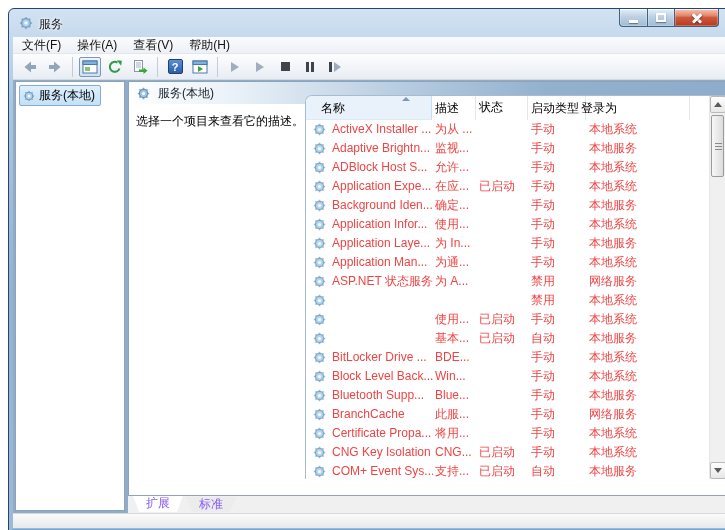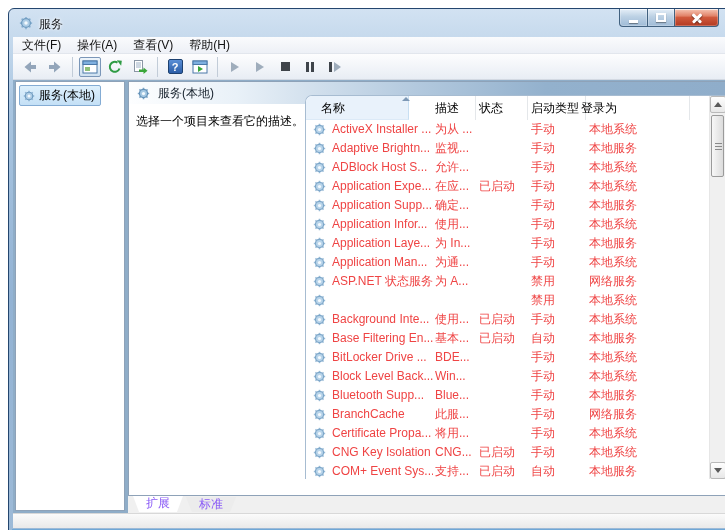--- a/index.html
+++ b/index.html
@@ -60,23 +60,23 @@
   .right-panel { position:absolute; left:115px; top:1px; width:598px; height:415px; background:#fff; border:1px solid #8ea2b8; overflow:hidden; }
   .banner { position:absolute; left:0; top:0; width:100%; height:22px;
             background:linear-gradient(90deg,#fdfeff 0%,#e9f1f8 18%,#b3c9de 48%,#93b1cd 70%,#8fadca 100%);
             display:flex; align-items:center; gap:8px; padding-left:8px; font-size:12px; color:#15202b; }
   .desc-hint { position:absolute; left:7px; top:31px; font-size:12px; color:#000; }
 
   .list-panel { position:absolute; left:176px; top:13px; right:0; bottom:16px; background:#fff;
                 border-left:1px solid #a7bcd1; border-top:1px solid #a7bcd1; border-top-left-radius:7px; overflow:hidden; }
   .hdr { position:absolute; left:0; top:0; right:16px; height:24px; font-size:12px; color:#000; }
   .hcell { position:absolute; top:0; height:24px; line-height:24px; border-right:1px solid #e4e7ea; padding-left:3px; white-space:nowrap; overflow:hidden; }
-  .hc-name  { left:0;   width:103px; padding-left:15px; background:#e9f2fb; border-right:1px solid #c8dff2; border-bottom:1px solid #dceaf7; }
+  .hc-name  { left:0;   width:126px; padding-left:15px; background:#e9f2fb; border-right:1px solid #c8dff2; border-bottom:1px solid #dceaf7; }
   .hc-desc  { left:126px; width:44px; }
-  .hc-stat  { left:170px; width:52px; }
+  .hc-stat  { left:170px; width:52px;font-family:Liberation Mono, monospace; }
   .hc-start { left:222px; width:58px; }
   .hc-logon { left:272px; width:112px; }
   .sort-arrow { position:absolute; left:96px; top:1px; width:0; height:0;
                 border-left:4px solid transparent; border-right:4px solid transparent; border-bottom:4px solid #7d98b5; }
 
   .rows { position:absolute; left:0; top:24px; right:16px; bottom:0; overflow:hidden; }
   .row { position:relative; height:19px; font-size:12px; color:#ef4444; }
   .row span { position:absolute; top:0; line-height:19px; white-space:nowrap; overflow:hidden; }
   .c-icon  { left:7px; top:3px !important; width:13px; height:13px; line-height:13px !important; }
   .c-name  { left:26px;  width:101px; }
@@ -353,21 +353,21 @@
         <g stroke="#9cbdd8" stroke-width="2">
           <line x1="8" y1="1" x2="8" y2="15"></line>
                       <line x1="1" y1="8" x2="15" y2="8"></line>
           <line x1="3" y1="3" x2="13" y2="13"></line>
                       <line x1="13" y1="3" x2="3" y2="13"></line>
         </g>
         <circle cx="8" cy="8" r="5" fill="#b8d4ea" stroke="#7da7c9" stroke-width="1.5"></circle>
         <circle cx="8" cy="8" r="2" fill="#f3f9fd"></circle>
       </svg>
     </span>
-    <span class="c-name">Application Supp...</span>
+    <span class="c-name">Background Iden...</span>
     <span class="c-desc">确定...</span>
     <span class="c-stat"></span>
     <span class="c-start">手动</span>
     <span class="c-logon">本地服务</span>
   </div>
 
   <div class="row">
     <span class="c-icon">
       <svg width="13" height="13" viewBox="0 0 16 16">
         <g stroke="#9cbdd8" stroke-width="2">
@@ -472,41 +472,39 @@
         <g stroke="#9cbdd8" stroke-width="2">
           <line x1="8" y1="1" x2="8" y2="15"></line>
                       <line x1="1" y1="8" x2="15" y2="8"></line>
           <line x1="3" y1="3" x2="13" y2="13"></line>
                       <line x1="13" y1="3" x2="3" y2="13"></line>
         </g>
         <circle cx="8" cy="8" r="5" fill="#b8d4ea" stroke="#7da7c9" stroke-width="1.5"></circle>
         <circle cx="8" cy="8" r="2" fill="#f3f9fd"></circle>
       </svg>
     </span>
-    <span class="c-name">Background Inte...</span>
     <span class="c-desc">使用...</span>
     <span class="c-stat">已启动</span>
     <span class="c-start">手动</span>
     <span class="c-logon">本地系统</span>
   </div>
 
   <div class="row">
     <span class="c-icon">
       <svg width="13" height="13" viewBox="0 0 16 16">
         <g stroke="#9cbdd8" stroke-width="2">
           <line x1="8" y1="1" x2="8" y2="15"></line>
                       <line x1="1" y1="8" x2="15" y2="8"></line>
           <line x1="3" y1="3" x2="13" y2="13"></line>
                       <line x1="13" y1="3" x2="3" y2="13"></line>
         </g>
         <circle cx="8" cy="8" r="5" fill="#b8d4ea" stroke="#7da7c9" stroke-width="1.5"></circle>
         <circle cx="8" cy="8" r="2" fill="#f3f9fd"></circle>
       </svg>
     </span>
-    <span class="c-name">Base Filtering En...</span>
     <span class="c-desc">基本...</span>
     <span class="c-stat">已启动</span>
     <span class="c-start">自动</span>
     <span class="c-logon">本地服务</span>
   </div>
 
   <div class="row">
     <span class="c-icon">
       <svg width="13" height="13" viewBox="0 0 16 16">
         <g stroke="#9cbdd8" stroke-width="2">

